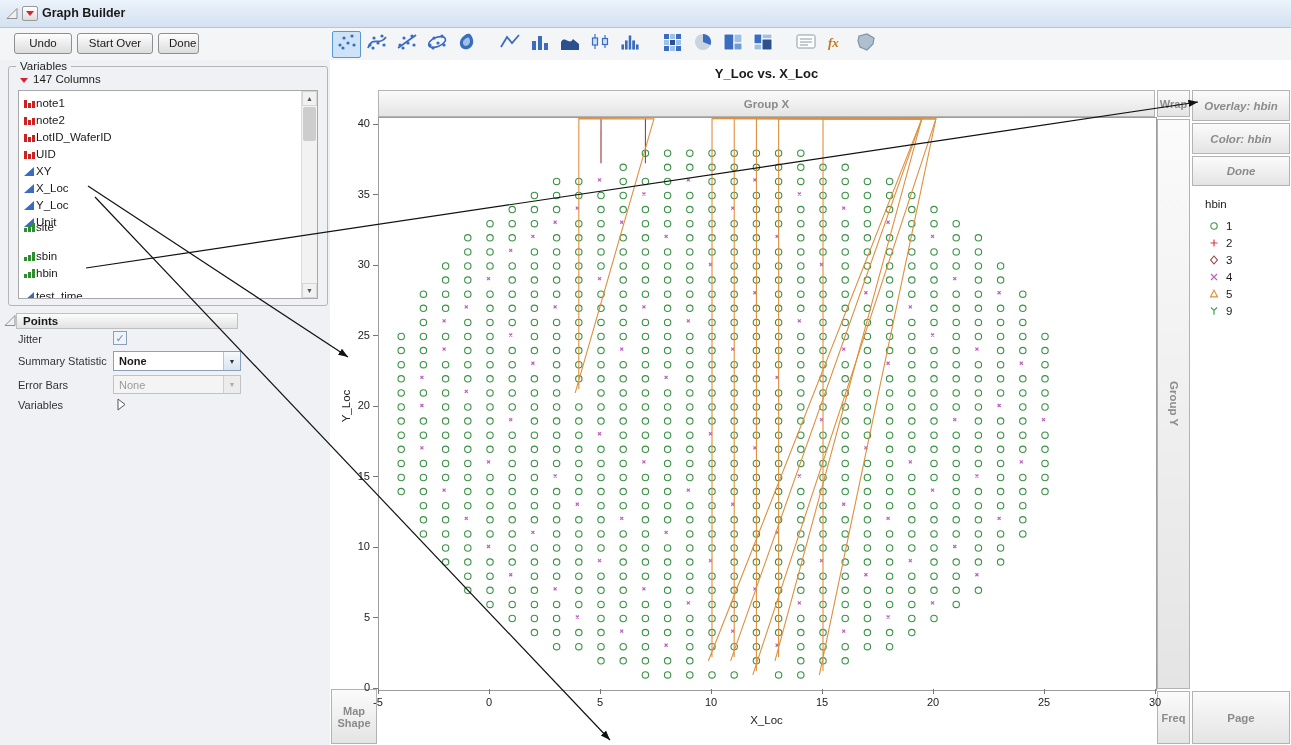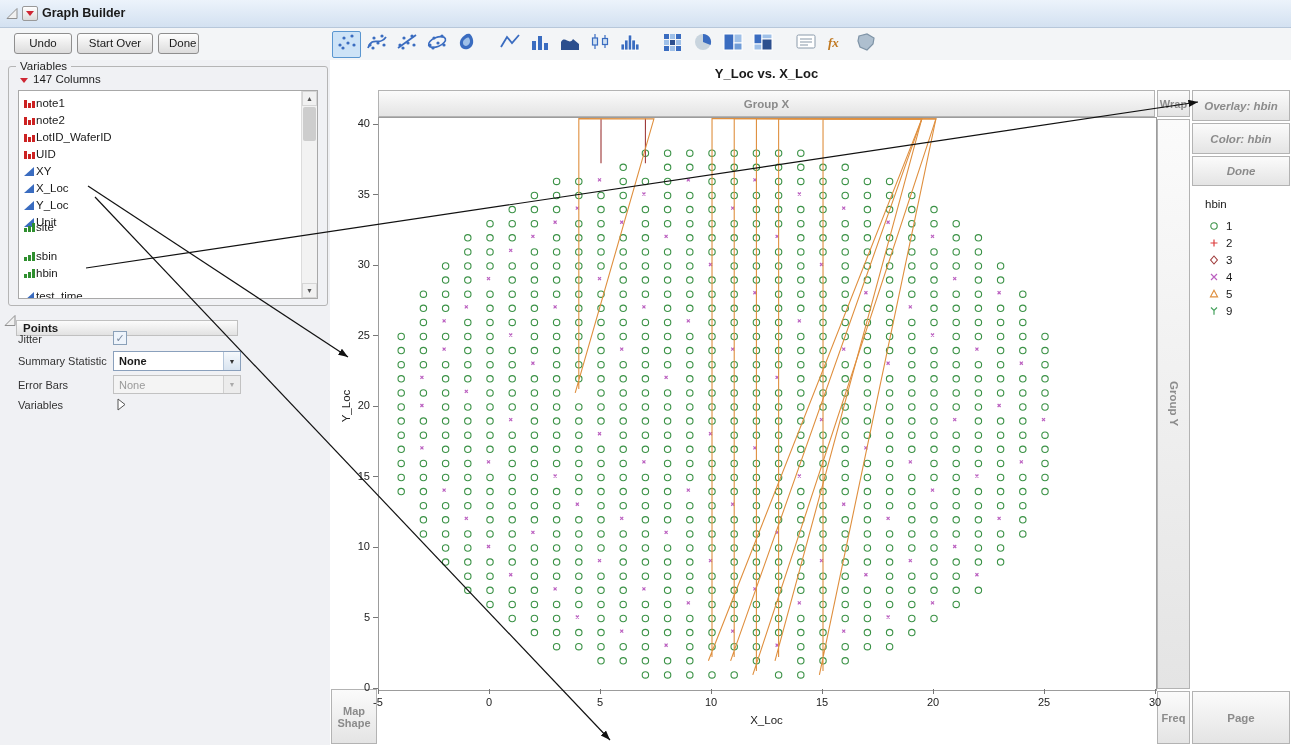--- a/index.html
+++ b/index.html
@@ -355,21 +355,21 @@
     <div class="sb" style="right:0;top:0;width:15px;height:207px;">
       <div class="sb-btn" style="top:0;">▲</div>
       <div class="sb-thumb" style="top:16px;height:34px;"></div>
       <div class="sb-btn" style="bottom:0;">▼</div>
     </div>
   </div>
 
   <svg class="abs" style="left:4px;top:315px;" width="12" height="12">
       <polygon points="1,10.5 11,10.5 11,0.5" fill="#f0f0f0" stroke="#909090"></polygon>
     </svg>
-  <div class="abs sechdr" style="left:16px;top:313px;width:222px;height:16px;margin-top:7px;">
+  <div class="abs sechdr" style="left:16px;top:313px;width:222px;height:16px;">
     <span>Points</span>
   </div>
   <div class="abs plabel" style="left:18px;top:333px;">Jitter</div>
   <div class="abs checkbox" style="left:113px;top:331px;"><span id="jitter-check">✓</span></div>
   <div class="abs plabel" style="left:18px;top:355px;">Summary Statistic</div>
   <div class="abs dd" style="left:113px;top:351px;width:128px;height:20px;">
     <span class="val" style="font-weight:bold;">None</span>
     <span class="arrow">▼</span>
   </div>
   <div class="abs plabel" style="left:18px;top:379px;">Error Bars</div>

